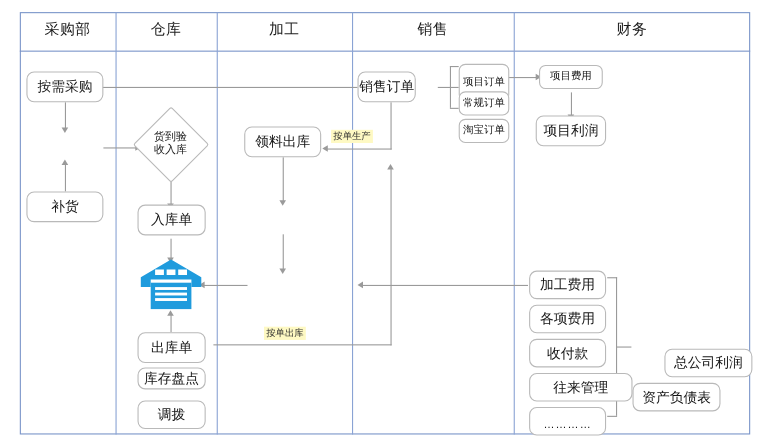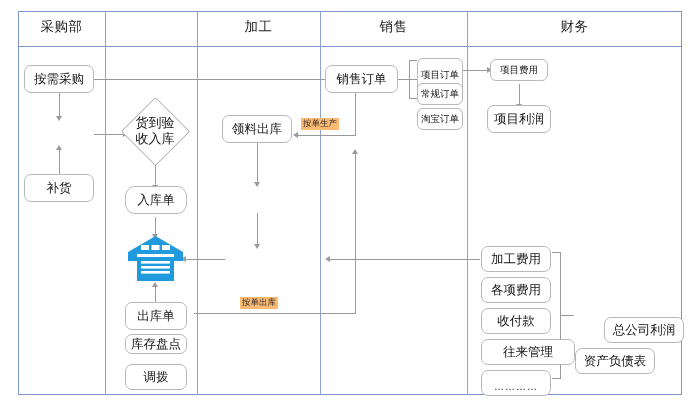--- a/index.html
+++ b/index.html
@@ -76,42 +76,42 @@
     width: 49px; height: 49px;
     margin-left: -24.5px; margin-top: -24.5px;
     border: 1px solid #b9b9b9;
     background: #fff;
     transform: rotate(45deg);
     border-radius: 2px;
   }
   .diamond .dtext {
     position: relative;
     z-index: 2;
-    font-size: 13px;
+    font-size: 10px;
     line-height: 1.25;
     color: #141414;
     text-align: center;
   }
 
   
   .ln { position: absolute; background: #9a9a9a; }
   .ln.h { height: 1px; }
   .ln.v { width: 1px; }
 
   .arw { position: absolute; width: 0; height: 0; }
   .arw.down  { border-left: 3.5px solid transparent; border-right: 3.5px solid transparent; border-top: 5px solid #9a9a9a; }
   .arw.up    { border-left: 3.5px solid transparent; border-right: 3.5px solid transparent; border-bottom: 5px solid #9a9a9a; }
   .arw.left  { border-top: 3.5px solid transparent; border-bottom: 3.5px solid transparent; border-right: 5px solid #9a9a9a; }
   .arw.right { border-top: 3.5px solid transparent; border-bottom: 3.5px solid transparent; border-left: 5px solid #9a9a9a; }
 
   .edge-label {
     position: absolute;
     font-size: 8.5px;
     color: #2a2a2a;
-    background: #fdba74;
+    background: #fef9c3;
     padding: 0 2px;
     white-space: nowrap;
   }
 
   
   .bracket { position: absolute; }
   .bracket .bv { position: absolute; width: 1px; background: #9a9a9a; }
   .bracket .bh { position: absolute; height: 1px; background: #9a9a9a; }
 
   
@@ -125,20 +125,21 @@
 
   <div class="frame"></div>
   <div class="header-rule"></div>
 
   <div class="vdiv" style="left:105px;"></div>
   <div class="vdiv" style="left:197px;"></div>
   <div class="vdiv" style="left:320px;"></div>
   <div class="vdiv" style="left:467px;"></div>
 
   <div class="lane-title" style="left:18px;  width:87px;">采购部</div>
+  <div class="lane-title" style="left:105px; width:92px;">仓库</div>
   <div class="lane-title" style="left:197px; width:123px;">加工</div>
   <div class="lane-title" style="left:320px; width:147px;">销售</div>
   <div class="lane-title" style="left:467px; width:215px;">财务</div>
 
   <div class="ln h" style="left:71px; top:79px; width:254px;"></div>
   <div class="arw left" style="left:68px; top:75.5px;"></div>
 
   <div class="ln v" style="left:59px; top:93px; height:24px;"></div>
   <div class="arw down" style="left:55.5px; top:116px;"></div>
 
@@ -204,43 +205,43 @@
   <div class="node md" style="left:24px; top:65px; width:70px; height:28px;">按需采购</div>
   <div class="node md" style="left:24px; top:174px; width:70px; height:28px;">补货</div>
 
   <div class="diamond" style="left:125px; top:100px; width:60px; height:62px;">
     <div class="dshape"></div>
     <div class="dtext">
       <span>货到验</span><br>
       <span>收入库</span>
     </div>
   </div>
-  <div class="node md" style="left:125px; top:186px; width:62px; height:28px;border-radius:10px;">入库单</div>
+  <div class="node md" style="left:125px; top:186px; width:62px; height:28px;">入库单</div>
 
   <div class="wh-icon" style="left:126px; top:234px; width:59px; height:48px;">
     <svg width="59" height="48" viewBox="0 0 59 48" xmlns="http://www.w3.org/2000/svg">
       <path d="M29.5 2 L57 18 L57 27 L48 27 L48 20 L11 20 L11 27 L2 27 L2 18 Z" fill="#1f9bdd"></path>
       <rect x="15" y="11" width="8" height="5" fill="#ffffff"></rect>
       <rect x="25.5" y="11" width="8" height="5" fill="#ffffff"></rect>
       <rect x="36" y="11" width="8" height="5" fill="#ffffff"></rect>
       <rect x="11" y="23" width="37" height="24" fill="#1f9bdd"></rect>
       <rect x="15" y="27" width="29" height="2.6" fill="#ffffff"></rect>
       <rect x="15" y="32" width="29" height="2.6" fill="#ffffff"></rect>
       <rect x="15" y="37" width="29" height="2.6" fill="#ffffff"></rect>
     </svg>
   </div>
 
   <div class="node md" style="left:125px; top:302px; width:62px; height:28px;">出库单</div>
   <div class="node md" style="left:125px; top:334px; width:62px; height:20px;">库存盘点</div>
   <div class="node md" style="left:125px; top:364px; width:62px; height:26px;">调拨</div>
 
   <div class="node md" style="left:222px; top:115px; width:70px; height:28px;">领料出库</div>
 
-  <div class="node md" style="left:325px; top:65px; width:73px; height:28px;">销售订单</div>
-  <div class="node sm" style="left:417px; top:58px; width:46px; height:34px;">项目订单</div>
+  <div class="node md" style="left:325px; top:65px; width:53px; height:28px;">销售订单</div>
+  <div class="node sm" style="left:417px; top:58px; width:46px; height:34px;font-family:Liberation Mono, monospace;">项目订单</div>
   <div class="node sm" style="left:417px; top:83px; width:46px; height:22px;">常规订单</div>
   <div class="node sm" style="left:417px; top:108px; width:46px; height:22px;">淘宝订单</div>
 
   <div class="node sm" style="left:490px; top:59px; width:58px; height:22px;">项目费用</div>
   <div class="node md" style="left:487px; top:105px; width:64px; height:28px;">项目利润</div>
 
   <div class="node md" style="left:481px; top:246px; width:70px; height:26px;">加工费用</div>
   <div class="node md" style="left:481px; top:277px; width:70px; height:26px;">各项费用</div>
   <div class="node md" style="left:481px; top:308px; width:70px; height:26px;">收付款</div>
   <div class="node md" style="left:481px; top:339px; width:94px; height:26px;">往来管理</div>

